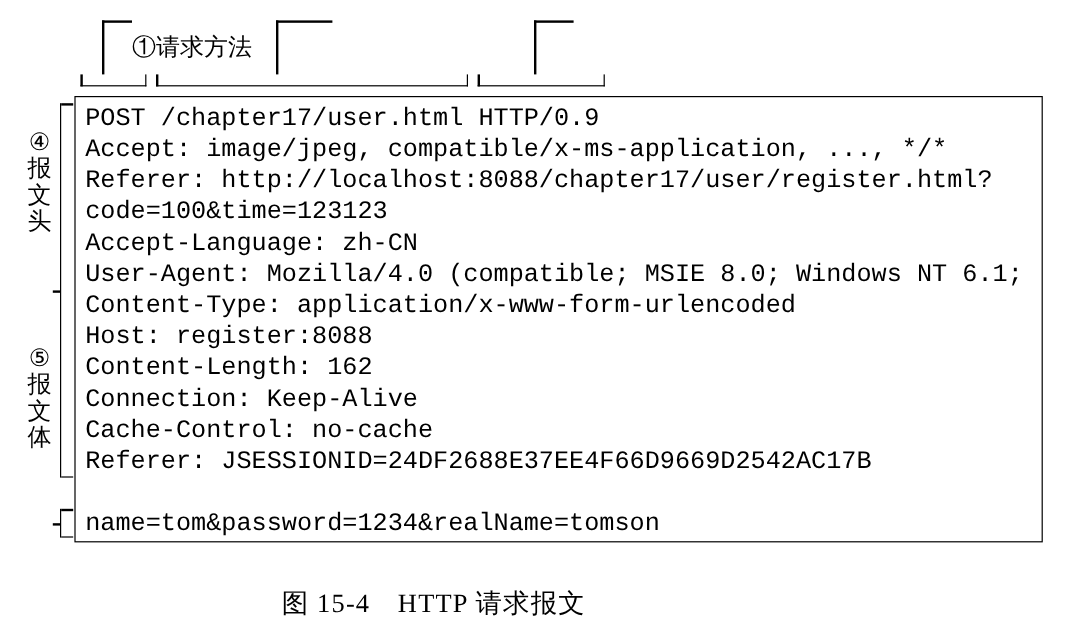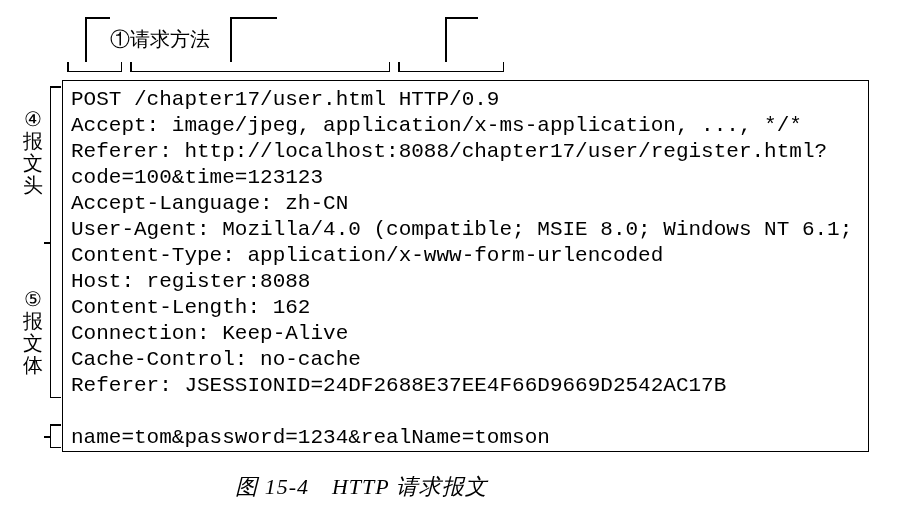--- a/index.html
+++ b/index.html
@@ -89,23 +89,22 @@
   }
   .left-bracket::before { top: 0; }
   .left-bracket::after { bottom: 0; }
   
   .caption {
     position: absolute;
     width: 723px;
     text-align: center;
     font-size: 22px;
     color: #000;
-    top: 472px;
+    top: 488px;
     letter-spacing: 1px;
-    font-style: italic;
   }
 </style>
 </head>
 <body>
 
 <div class="diagram">
 
   <div class="top-anno" style="left:110px; top:6px;margin-top:20px;">①请求方法</div>
 
   <div class="connector" style="left:85px; top:17px; height:1.5px; width:25px;"></div>
@@ -115,21 +114,21 @@
   <div class="connector" style="left:230px; top:17px; width:1.5px; height:45px;"></div>
 
   <div class="connector" style="left:445px; top:17px; height:1.5px; width:33px;"></div>
   <div class="connector" style="left:445px; top:17px; width:1.5px; height:45px;"></div>
 
   <div class="top-bracket" style="left:67px; top:62px; width:55px;"></div>
   <div class="top-bracket" style="left:130px; top:62px; width:260px;"></div>
   <div class="top-bracket" style="left:398px; top:62px; width:106px;"></div>
 
   <div class="main-box"><span>POST /chapter17/user.html HTTP/0.9</span>
-<span>Accept: image/jpeg, application/x-ms-application, ..., */*</span>
+<span>Accept: image/jpeg, compatible/x-ms-application, ..., */*</span>
 <span>Referer: http://localhost:8088/chapter17/user/register.html?</span>
 <span>code=100&amp;time=123123</span>
 <span>Accept-Language: zh-CN</span>
 <span>User-Agent: Mozilla/4.0 (compatible; MSIE 8.0; Windows NT 6.1;</span>
 <span>Content-Type: application/x-www-form-urlencoded</span>
 <span>Host: register:8088</span>
 <span>Content-Length: 162</span>
 <span>Connection: Keep-Alive</span>
 <span>Cache-Control: no-cache</span>
 <span>Referer: JSESSIONID=24DF2688E37EE4F66D9669D2542AC17B</span>

